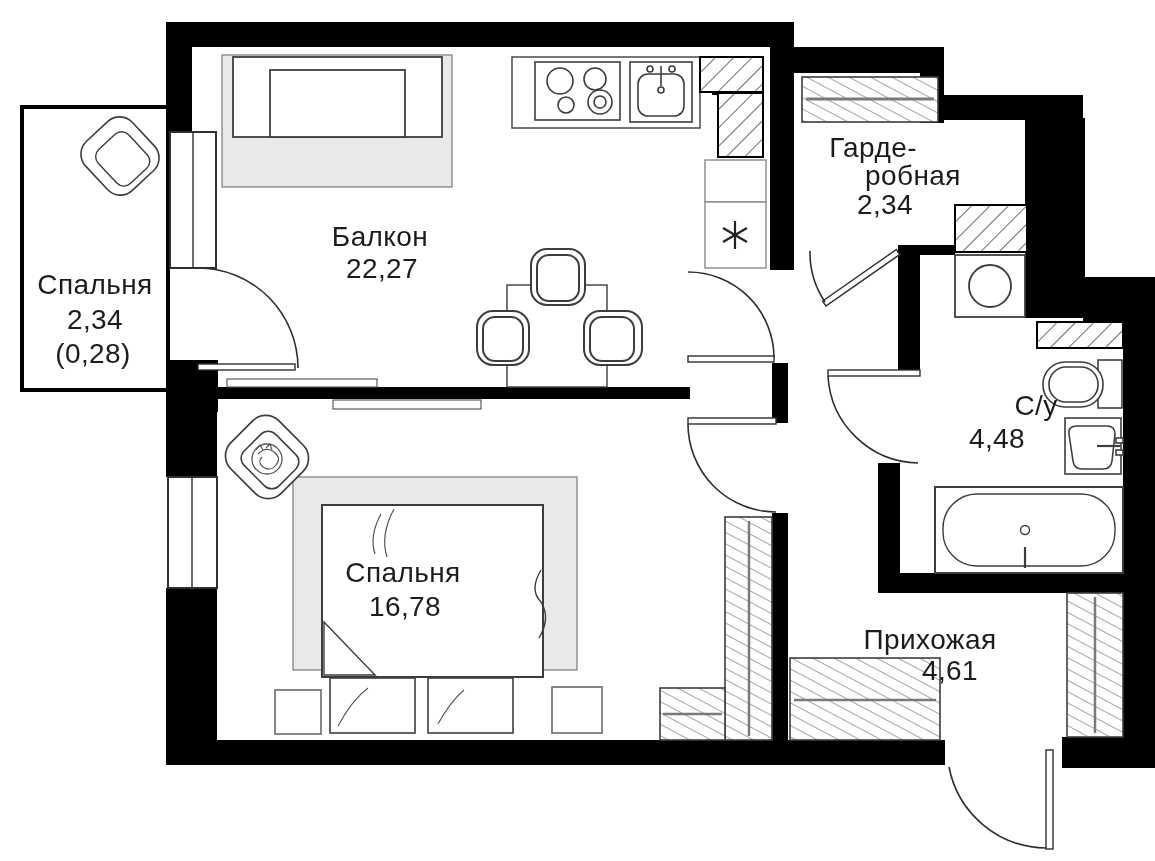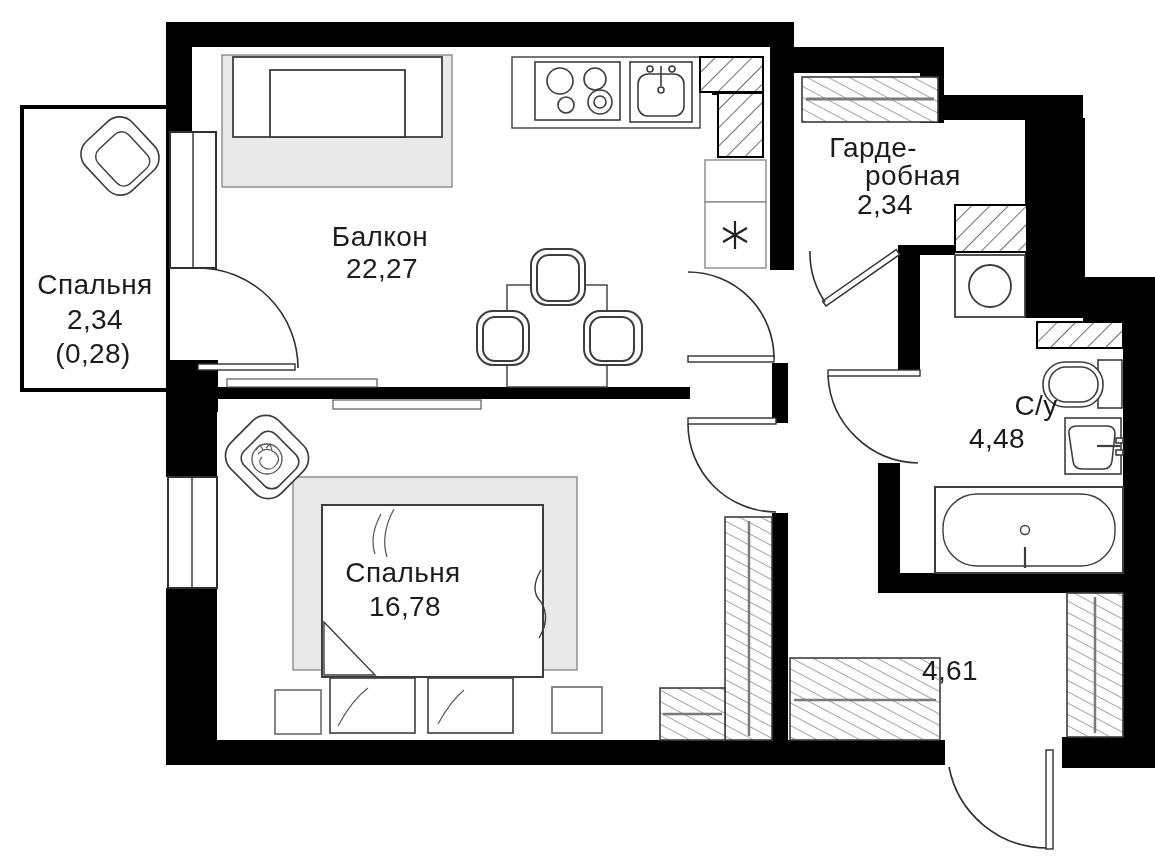--- a/index.html
+++ b/index.html
@@ -240,15 +240,16 @@
   <div class="lbl" style="left:873px;top:133px">Гарде-</div>
   <div class="lbl" style="left:913px;top:161px">робная</div>
   <div class="lbl" style="left:885px;top:190px">2,34</div>
 
   <div class="lbl" style="left:1036px;top:391px">С/у</div>
   <div class="lbl" style="left:997px;top:424px">4,48</div>
 
   <div class="lbl" style="left:403px;top:558px">Спальня</div>
   <div class="lbl" style="left:405px;top:592px">16,78</div>
 
+  <div class="lbl" style="left:930px;top:625px">Прихожая</div>
   <div class="lbl" style="left:950px;top:656px">4,61</div>
 
 </div>
 
 </body></html>

